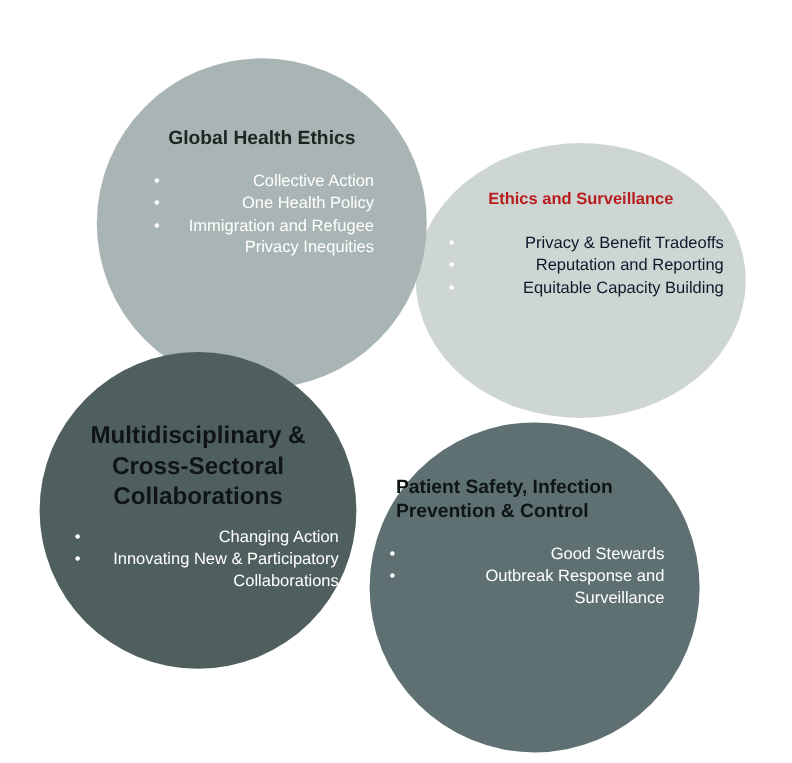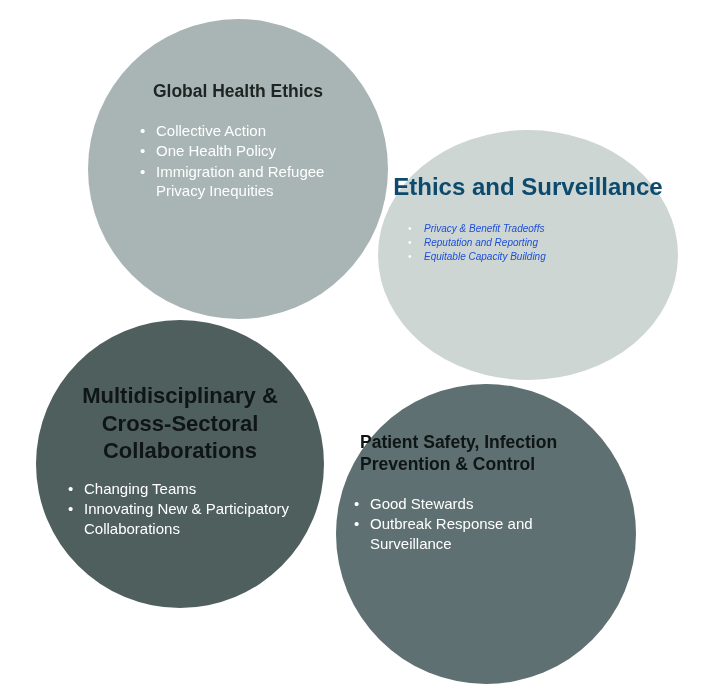--- a/index.html
+++ b/index.html
@@ -39,32 +39,33 @@
   ul.bullets {
     list-style: none;
     margin: 0;
     padding: 0;
   }
   ul.bullets li {
     position: relative;
     padding-left: 16px;
     line-height: 1.3;
     margin-bottom: 1px;
+    text-align: right;
   }
   ul.bullets li::before {
     content: "\2022";
     position: absolute;
     left: 0;
     top: 0;
   }
 
   
   #c-global {
     left: 88px;
-    top: 19px;
+    top: 53px;
     width: 300px;
     height: 300px;
     background: #a9b5b4;
     z-index: 2;
   }
   #c-global .circle-title {
     color: #1d2422;
     font-size: 17.5px;
     padding-top: 62px;
   }
@@ -79,30 +80,29 @@
   
   #c-surv {
     left: 378px;
     top: 130px;
     width: 300px;
     height: 250px;
     background: #cdd6d3;
     z-index: 1;
   }
   #c-surv .circle-title {
-    color: #0c4a6e;
-    font-size: 24px;
+    color: #b91c1c;
+    font-size: 15px;
     padding-top: 42px;
   }
   #c-surv ul.bullets {
-    color: #1d4ed8;
-    font-size: 10px;
+    color: #0f172a;
+    font-size: 15px;
     margin: 20px 0 0 30px;
     width: 250px;
-    font-style: italic;
   }
   #c-surv ul.bullets li::before { color: #ffffff; }
 
   
   #c-multi {
     left: 36px;
     top: 320px;
     width: 288px;
     height: 288px;
     background: #4e5f5e;
@@ -166,21 +166,21 @@
     <ul class="bullets">
       <li>Privacy &amp; Benefit Tradeoffs</li>
       <li>Reputation and Reporting</li>
       <li>Equitable Capacity Building</li>
     </ul>
   </div>
 
   <div class="circle" id="c-multi">
     <div class="circle-title">Multidisciplinary &amp; Cross-Sectoral Collaborations</div>
     <ul class="bullets">
-      <li>Changing Teams</li>
+      <li>Changing Action</li>
       <li>Innovating New &amp; Participatory Collaborations</li>
     </ul>
   </div>
 
   <div class="circle" id="c-patient">
     <div class="circle-title">Patient Safety, Infection Prevention &amp; Control</div>
     <ul class="bullets">
       <li>Good Stewards</li>
       <li>Outbreak Response and Surveillance</li>
     </ul>

